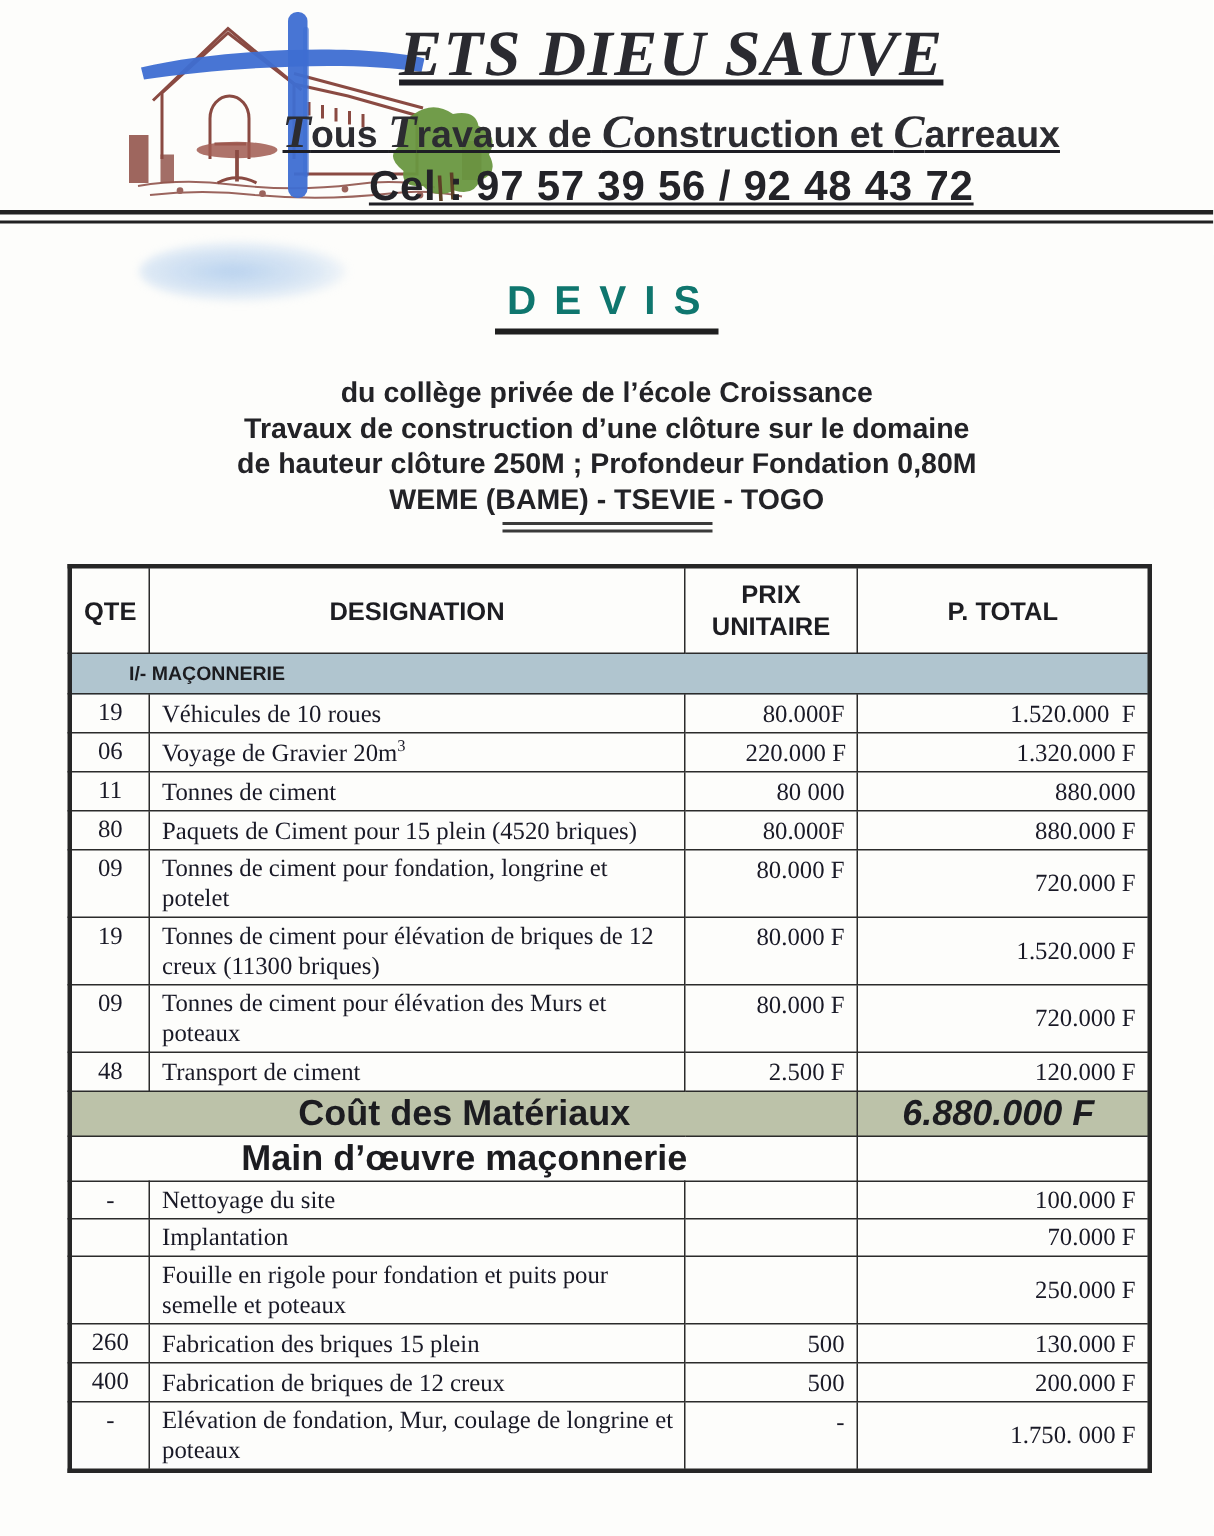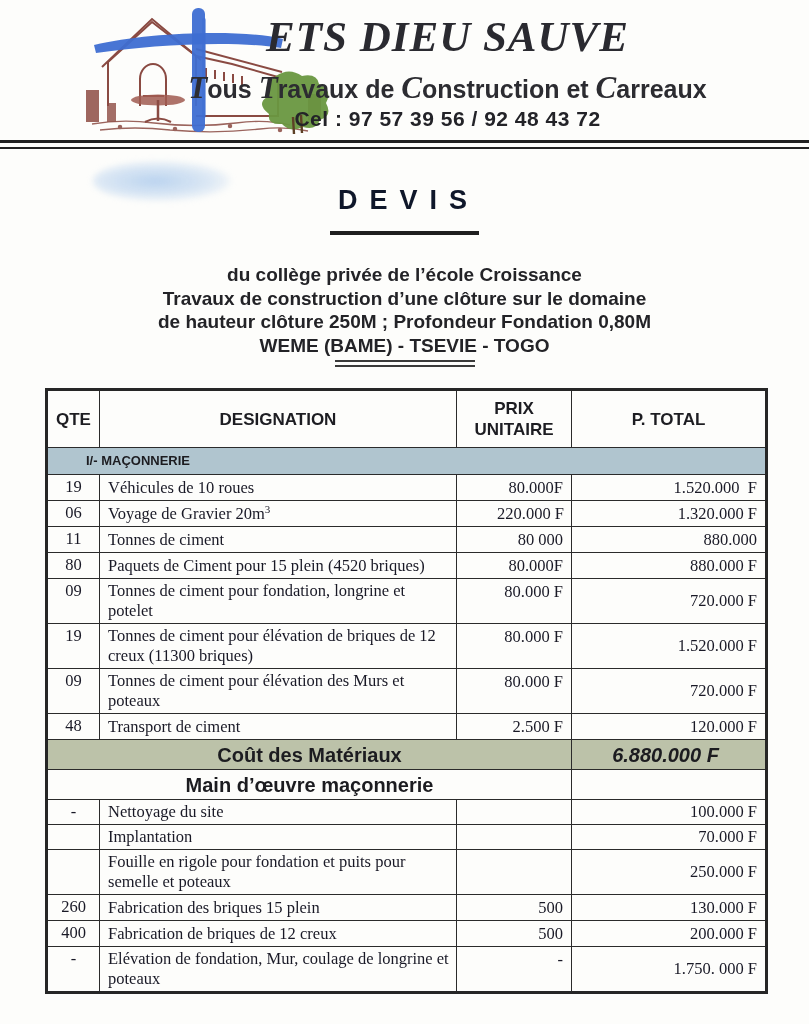--- a/index.html
+++ b/index.html
@@ -4,42 +4,42 @@
 <style>
   html,body{margin:0;padding:0;background:#ffffff;}
   .page{
     position:relative;width:809px;height:1024px;margin:0;
     background:#fdfdfb;overflow:hidden;
     font-family:"Liberation Sans",sans-serif;color:#1e1e24;
   }
   
   .letterhead{position:relative;height:140px;}
   .logo{position:absolute;left:80px;top:4px;}
-  .head-text{position:absolute;left:155px;top:14px;width:585px;text-align:center;}
+  .head-text{position:absolute;left:155px;top:14px;width:585px;text-align:center;text-decoration:underline;}
   .company{
     font-family:"Liberation Serif",serif;font-style:italic;font-weight:700;
     font-size:43px;line-height:46px;color:#2a2a30;letter-spacing:1px;
   }
   .tagline{font-size:25px;font-weight:600;line-height:30px;color:#2c2c31;margin-top:13px;}
   .tagline .fancy{
     font-family:"Liberation Serif",serif;font-style:italic;font-weight:600;font-size:31px;
   }
-  .phone{font-size:21px;font-weight:700;letter-spacing:.5px;margin-top:3px;color:#232328;}
+  .phone{font-size:28px;font-weight:700;letter-spacing:.5px;margin-top:3px;color:#232328;}
   .double-rule{height:4px;border-top:3.5px solid #222;border-bottom:2px solid #222;}
   
   .title-zone{position:relative;}
   .smudge{
     position:absolute;left:93px;top:12px;width:138px;height:40px;border-radius:50%;
     background:radial-gradient(ellipse at 45% 50%, var(--smudge-blue) 0%, rgba(185,210,238,.45) 55%, rgba(185,210,238,0) 78%);
     filter:blur(3px);
   }
   .devis{ text-align:center;margin:0;padding-top:36px; }
   .devis span{
     display:inline-block;font-size:27px;font-weight:800;letter-spacing:12px;
-    padding:0 0 15px 8px;border-bottom:4px solid #1f1f1f;color:#0f172a;
+    padding:0 0 3px 8px;border-bottom:4px solid #1f1f1f;color:#0f766e;
   }
   .subtitle{margin-top:28px;text-align:center;font-size:19px;font-weight:700;
     line-height:23.5px;color:#232327;}
   .sub-underline{width:140px;margin:3px auto 0;height:3px;
     border-top:2.5px solid #3a3a3a;border-bottom:2px solid #3a3a3a;}
   
   table.devis-table{
     margin:21px 0 0 45px;width:720px;border-collapse:collapse;table-layout:fixed;
     border:3px solid #262626;
   }
@@ -52,21 +52,21 @@
     line-height:20px;padding:2px 4px;color:#191926;}
   td.qte{text-align:center;vertical-align:top;padding-top:2px;}
   td.des{padding-left:8px;padding-right:2px;}
   td.num{text-align:right;padding-right:8px;white-space:pre;padding-left:40px;}
   td.prix{vertical-align:top;padding-top:3px;}
   tr.section td{
     background:var(--section-bg);font-family:"Liberation Sans",sans-serif;
     font-weight:700;font-size:13px;padding:3px 0 3px 38px;color:#1c1c20;
   }
   tr.subheader td,tr.subtotal td{
-    font-family:"Liberation Sans",sans-serif;font-weight:700;font-size:20px;
+    font-family:"Liberation Sans",sans-serif;font-weight:700;font-size:24px;
     text-align:center;padding:4.5px 2px;color:#1c1c20;
   }
   tr.subtotal td{background:var(--subtotal-bg);}
   tr.subtotal td.num,tr.subheader td.num{text-align:center;padding-right:8px;font-style:italic;}
   td.des sup{font-size:11px;line-height:0;}
 </style>
 </head>
 <body>
 
 <div class="page">

